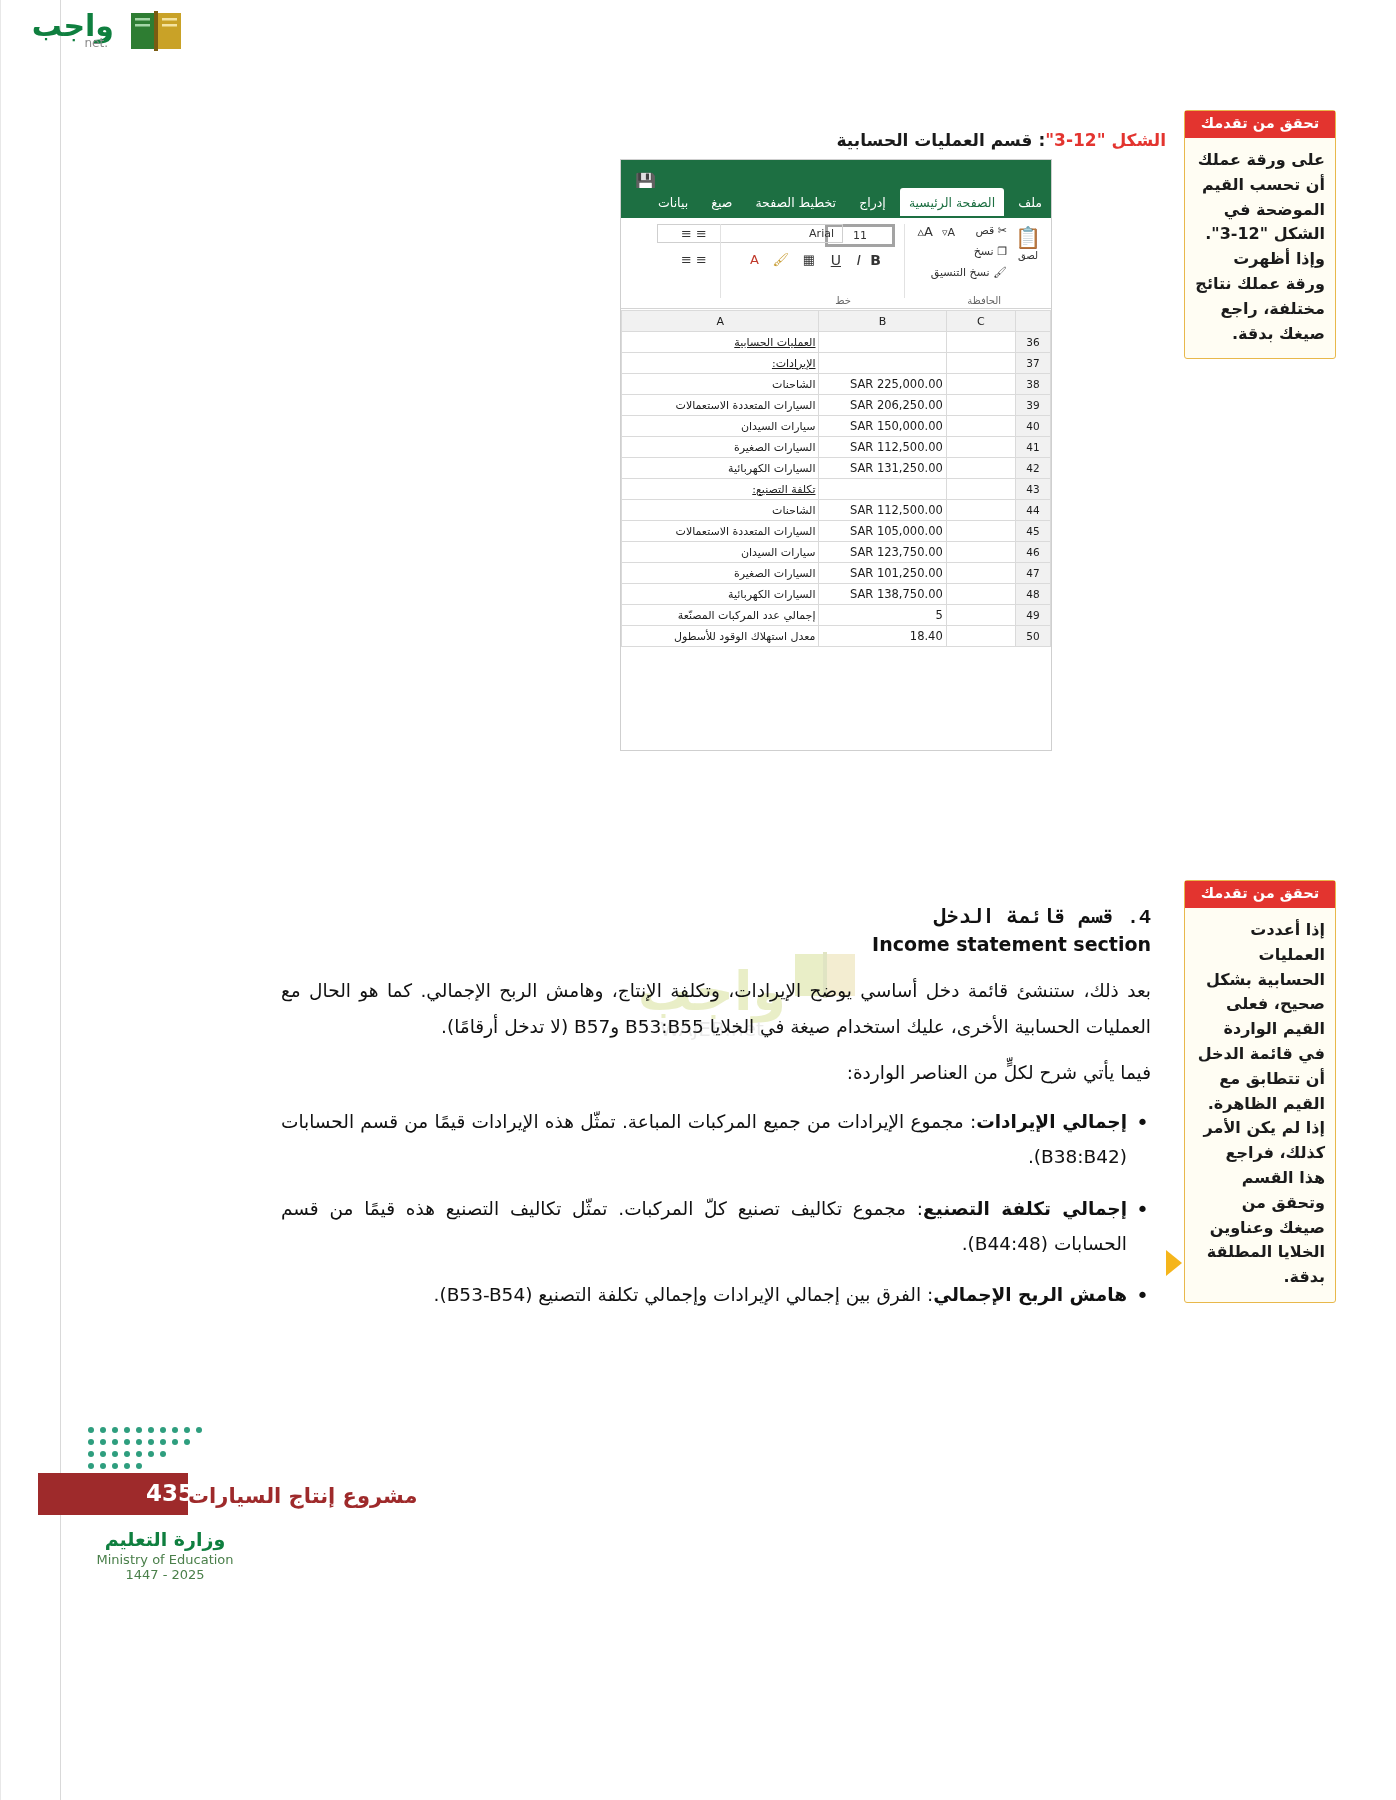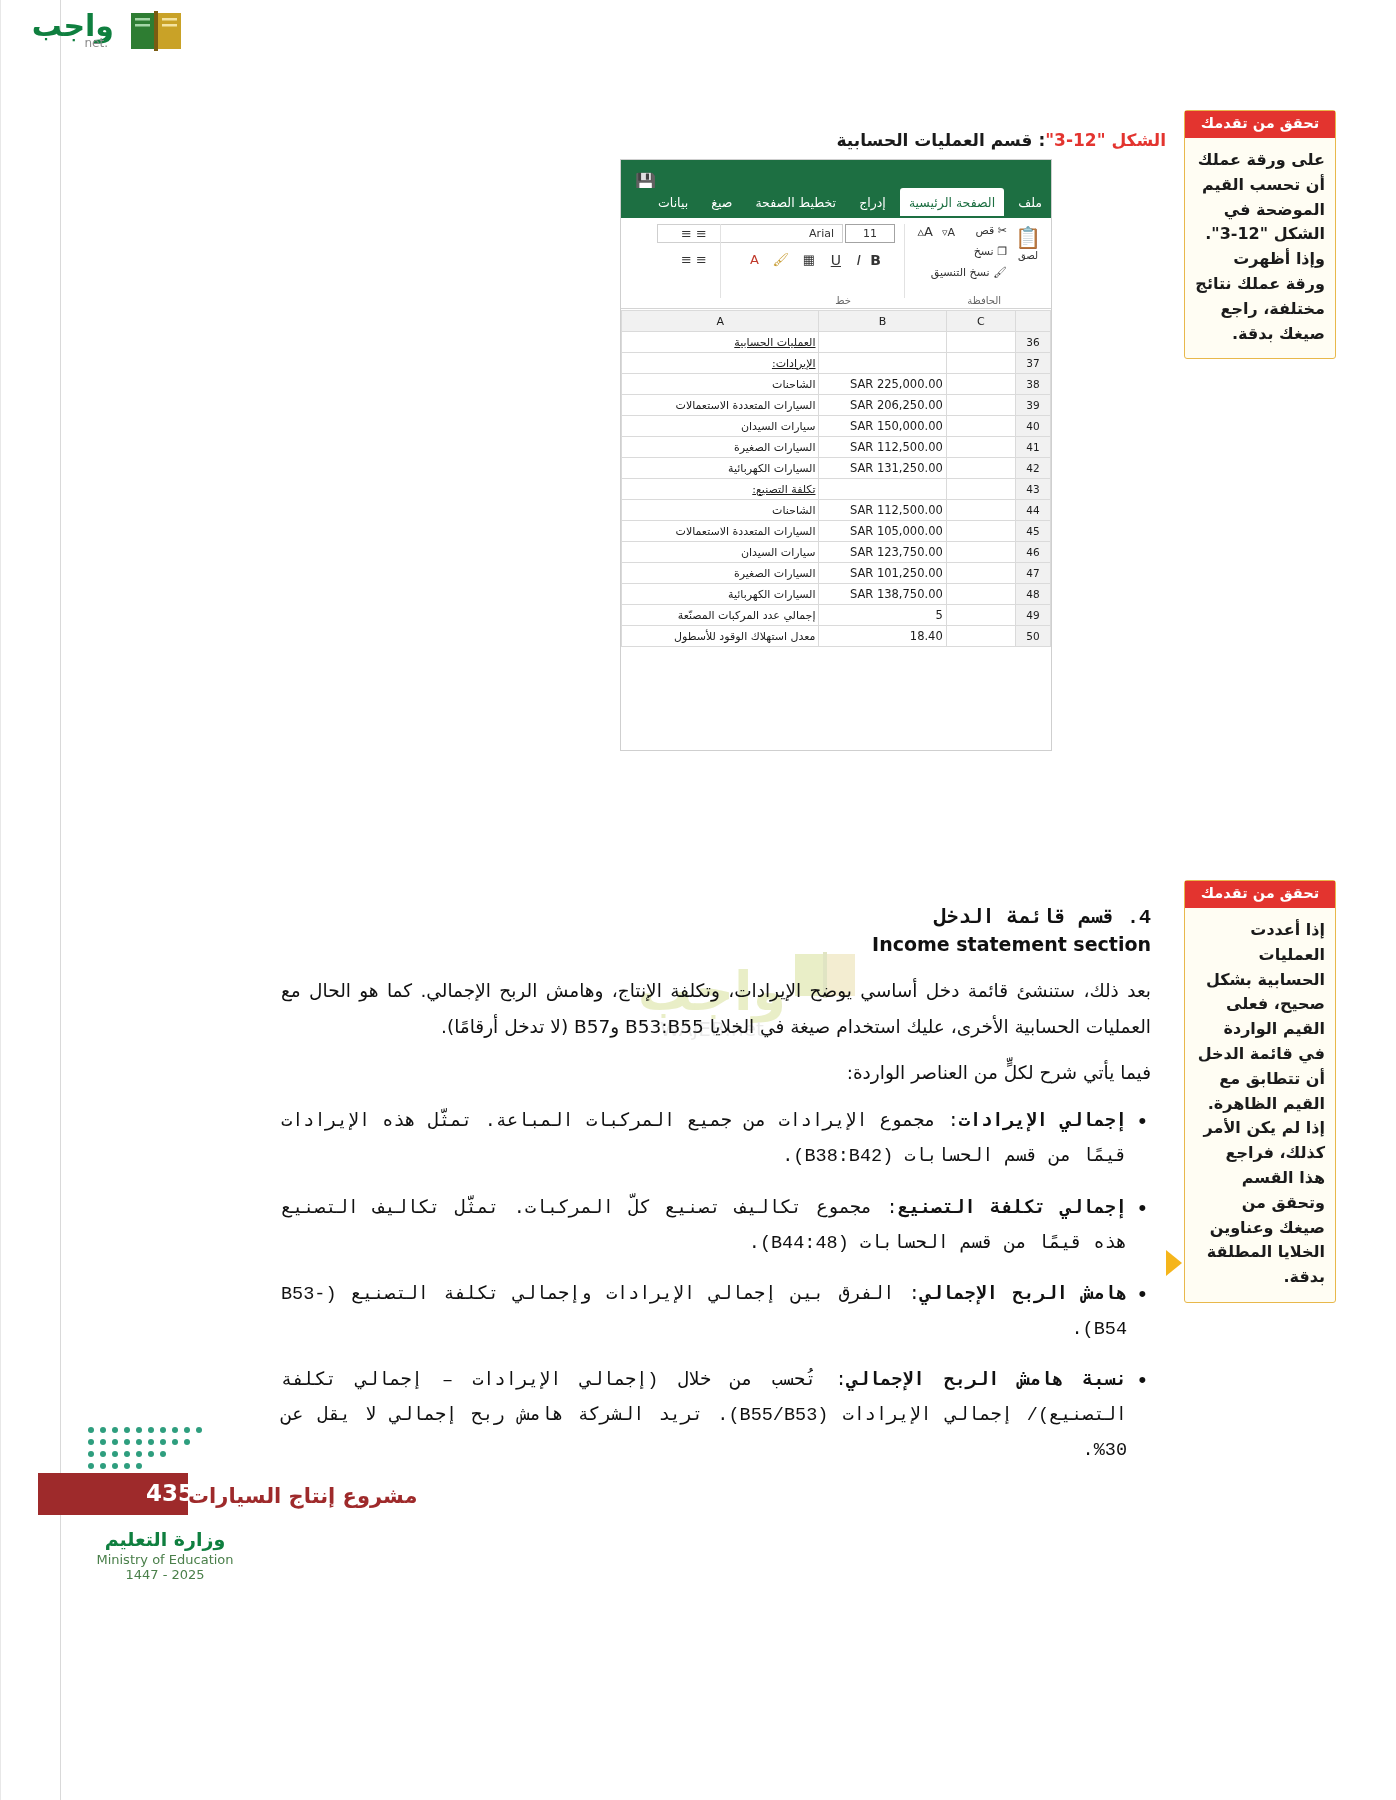--- a/index.html
+++ b/index.html
@@ -131,21 +131,21 @@
   .content{
     position:absolute;top:905px;right:245px;width:870px;
     direction:rtl;text-align:right;color:#111;
   }
   h2.sec-ar{font-size:20px;font-weight:bold;margin:0;line-height:1.3;font-family:Liberation Mono, monospace;}
   h3.sec-en{font-size:19px;font-weight:bold;margin:2px 0 18px;direction:ltr;text-align:right;}
   p.para{
     font-size:18.5px;line-height:1.95;margin:0 0 6px;text-align:justify;
   }
   p.lead{font-size:18.5px;line-height:1.9;margin:10px 0 14px;}
-  ul.items{list-style:none;margin:0;padding:0;font-family:Liberation Mono, monospace;}
+  ul.items{list-style:none;margin:0;padding:0;}
   ul.items li{
     position:relative;font-size:18.5px;line-height:1.9;margin-bottom:16px;
     padding-right:24px;text-align:justify;
   }
   ul.items li:before{
     content:"•";position:absolute;right:2px;top:-2px;font-size:22px;color:#111;
   }
   .b{font-weight:bold;}
 
   
@@ -233,21 +233,21 @@
         <span>نسخ</span>
       </div>
       <div class="rb-group" style="right:44px;top:48px;">
         <span>🖌</span>
         <span>نسخ التنسيق</span>
       </div>
       <div class="rb-label" style="right:50px;">الحافظة</div>
       <div class="rb-sep" style="right:146px;"></div>
 
       <div class="rb-group" style="right:156px;top:6px;">
-        <span style="display:inline-block;border:1px solid #a3a3a3;padding:2px 6px;width:36px;text-align:center;">11</span>
+        <span style="display:inline-block;border:3px solid #a3a3a3;padding:2px 14px;width:36px;text-align:center;">11</span>
       </div>
       <div class="rb-group" style="right:208px;top:6px;">
         <span style="display:inline-block;border:1px solid #cfcfcf;padding:2px 8px;width:168px;text-align:right;direction:ltr;">Arial</span>
       </div>
       <div class="rb-group" style="right:118px;top:6px;font-size:13px;">A▵</div>
       <div class="rb-group" style="right:96px;top:8px;font-size:11px;">A▿</div>
       <div class="rb-group" style="right:170px;top:34px;font-size:14px;font-weight:bold;">B</div>
       <div class="rb-group" style="right:190px;top:34px;font-size:14px;font-style:italic;">I</div>
       <div class="rb-group" style="right:210px;top:34px;font-size:14px;text-decoration:underline;">U</div>
       <div class="rb-group" style="right:236px;top:34px;font-size:13px;">▦</div>
@@ -383,23 +383,20 @@
 
     <ul class="items">
       <li>
         <span class="b">إجمالي الإيرادات</span><span>: مجموع الإيرادات من جميع المركبات المباعة. تمثّل هذه الإيرادات قيمًا من قسم الحسابات (B38:B42).</span>
       </li>
       <li>
         <span class="b">إجمالي تكلفة التصنيع</span><span>: مجموع تكاليف تصنيع كلّ المركبات. تمثّل تكاليف التصنيع هذه قيمًا من قسم الحسابات (B44:48).</span>
       </li>
       <li>
         <span class="b">هامش الربح الإجمالي</span><span>: الفرق بين إجمالي الإيرادات وإجمالي تكلفة التصنيع (B53-B54).</span>
-      </li>
-      <li>
-        <span class="b">نسبة هامش الربح الإجمالي</span><span>: تُحسب من خلال (إجمالي الإيرادات – إجمالي تكلفة التصنيع)/ إجمالي الإيرادات (B55/B53). تريد الشركة هامش ربح إجمالي لا يقل عن 30%.</span>
       </li>
     </ul>
   </div>
 
   <svg class="footer-dots" viewBox="0 0 130 46">
     <g fill="#2e9e7e">
       <circle cx="6" cy="6" r="3"></circle>
         <circle cx="18" cy="6" r="3"></circle>
         <circle cx="30" cy="6" r="3"></circle>
         <circle cx="42" cy="6" r="3"></circle>

